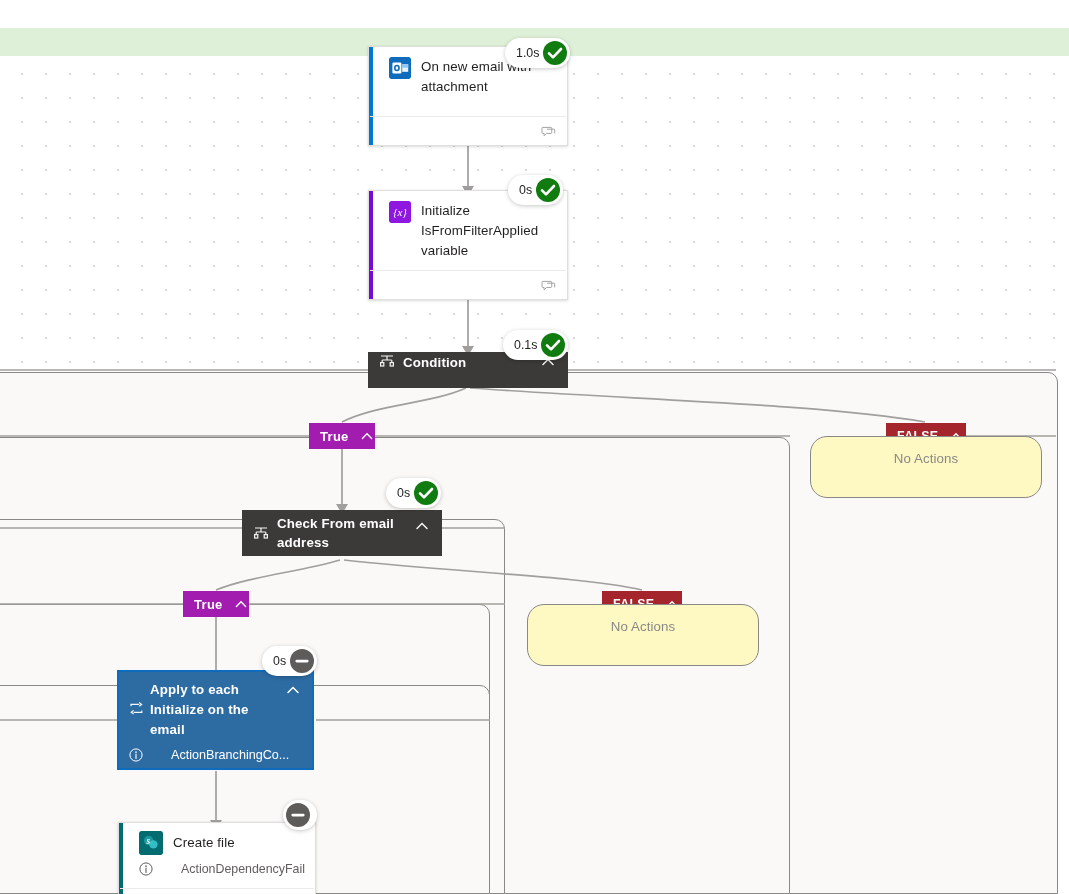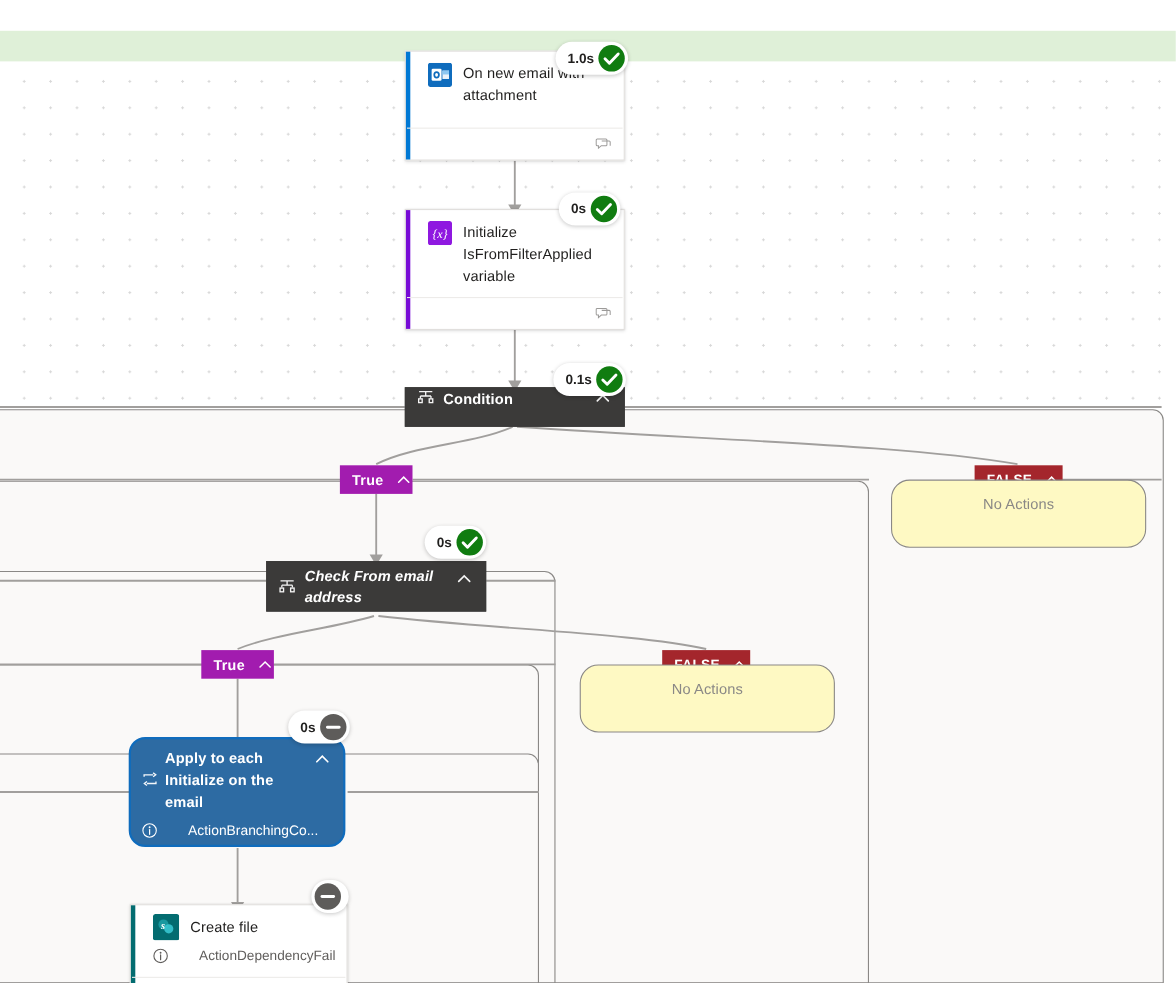--- a/index.html
+++ b/index.html
@@ -85,21 +85,20 @@
   .bluenode .chev{width:18px;height:18px;flex:0 0 18px;margin-top:1px;}
   .errline{display:flex;align-items:center;gap:8px;margin-top:7px;}
   .errline .etxt{font-size:12.6px;line-height:16px;white-space:nowrap;overflow:hidden;margin-left:20px;}
   .info-ico{width:14px;height:14px;flex:0 0 14px;}
 
   
   .badge{
     position:absolute;height:30px;border-radius:15px;background:#fff;
     display:flex;align-items:center;gap:3px;padding-left:11px;padding-right:2px;
     box-shadow:0 1px 4px rgba(0,0,0,.22);
-    font-weight:bold;
   }
   .badge .dur{font-size:12.4px;color:#201f1e;line-height:14px;}
   .badge .dot{width:26px;height:26px;border-radius:50%;display:block;flex:0 0 26px;}
   .badge.bare{padding-left:2px;}
 
   
   .pill{
     position:absolute;box-sizing:border-box;height:26px;
     display:flex;align-items:center;gap:10px;padding:0 9px 0 11px;
     color:#ffffff;font-size:13px;font-weight:700;letter-spacing:.3px;
@@ -287,21 +286,21 @@
       <svg viewBox="0 0 16 16" width="16" height="16">
         <path d="M3.4 10.4L8 5.8l4.6 4.6" fill="none" stroke="#fff" stroke-width="1.4" stroke-linecap="round"></path>
       </svg>
     </span>
   </div>
 
   <div class="emptybox" style="left:810px;top:436px;width:232px;height:62px;">
     <div class="na">No Actions</div>
   </div>
 
-  <div class="darknode" style="left:242px;top:510px;width:200px;height:46px;align-items:center;font-style:italic;">
+  <div class="darknode" style="left:242px;top:510px;width:200px;height:46px;align-items:center;">
     <span class="ctrl-ico">
       <svg viewBox="0 0 16 16" width="16" height="16">
         <path d="M2 3h12M8 3v4M3.2 7h9.6M3.2 7v2.2M12.8 7v2.2" stroke="#fff" stroke-width="1.2" fill="none"></path>
         <rect x="1.6" y="9.6" width="3.2" height="3.4" fill="none" stroke="#fff" stroke-width="1.2"></rect>
         <rect x="11.2" y="9.6" width="3.2" height="3.4" fill="none" stroke="#fff" stroke-width="1.2"></rect>
       </svg>
     </span>
     <span class="dtitle">Check From email address</span>
     <span class="chev" style="align-self:flex-start;margin-top:6px;">
       <svg viewBox="0 0 18 18" width="18" height="18">
@@ -334,21 +333,21 @@
       <svg viewBox="0 0 16 16" width="16" height="16">
         <path d="M3.4 10.4L8 5.8l4.6 4.6" fill="none" stroke="#fff" stroke-width="1.4" stroke-linecap="round"></path>
       </svg>
     </span>
   </div>
 
   <div class="emptybox" style="left:527px;top:604px;width:232px;height:62px;">
     <div class="na">No Actions</div>
   </div>
 
-  <div class="bluenode" style="left:117px;top:670px;width:197px;height:100px;border-radius:15px;">
+  <div class="bluenode" style="left:117px;top:670px;width:197px;height:100px;">
     <div class="row1">
       <span class="loopico">
         <svg viewBox="0 0 15 15" width="15" height="15">
           <path d="M2 5.2V3.4h8.2M12.8 9.4v1.9H4.6" fill="none" stroke="#fff" stroke-width="1.2"></path>
           <path d="M10.2 1.6l2.4 1.8-2.4 1.8" fill="none" stroke="#fff" stroke-width="1.2"></path>
           <path d="M4.6 9.4l-2.4 1.9 2.4 1.8" fill="none" stroke="#fff" stroke-width="1.2"></path>
         </svg>
       </span>
       <span class="btitle"><span>Apply to each</span><br><span>Initialize on the email</span></span>
       <span class="chev">

